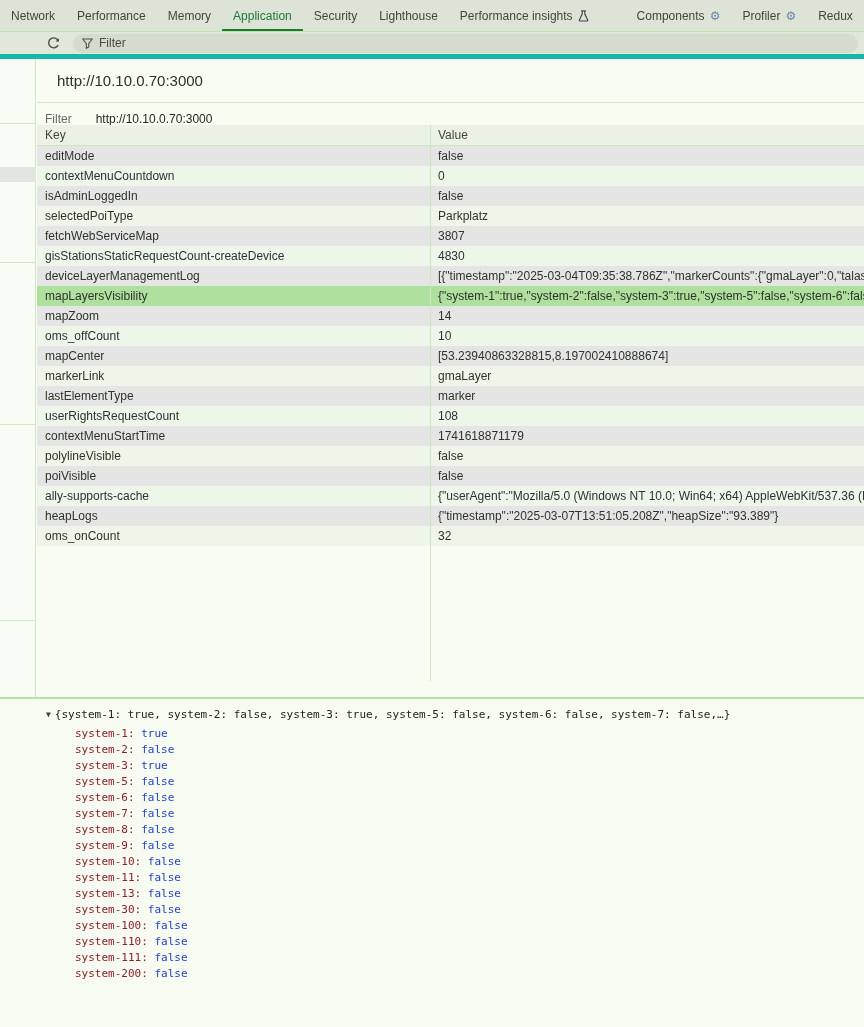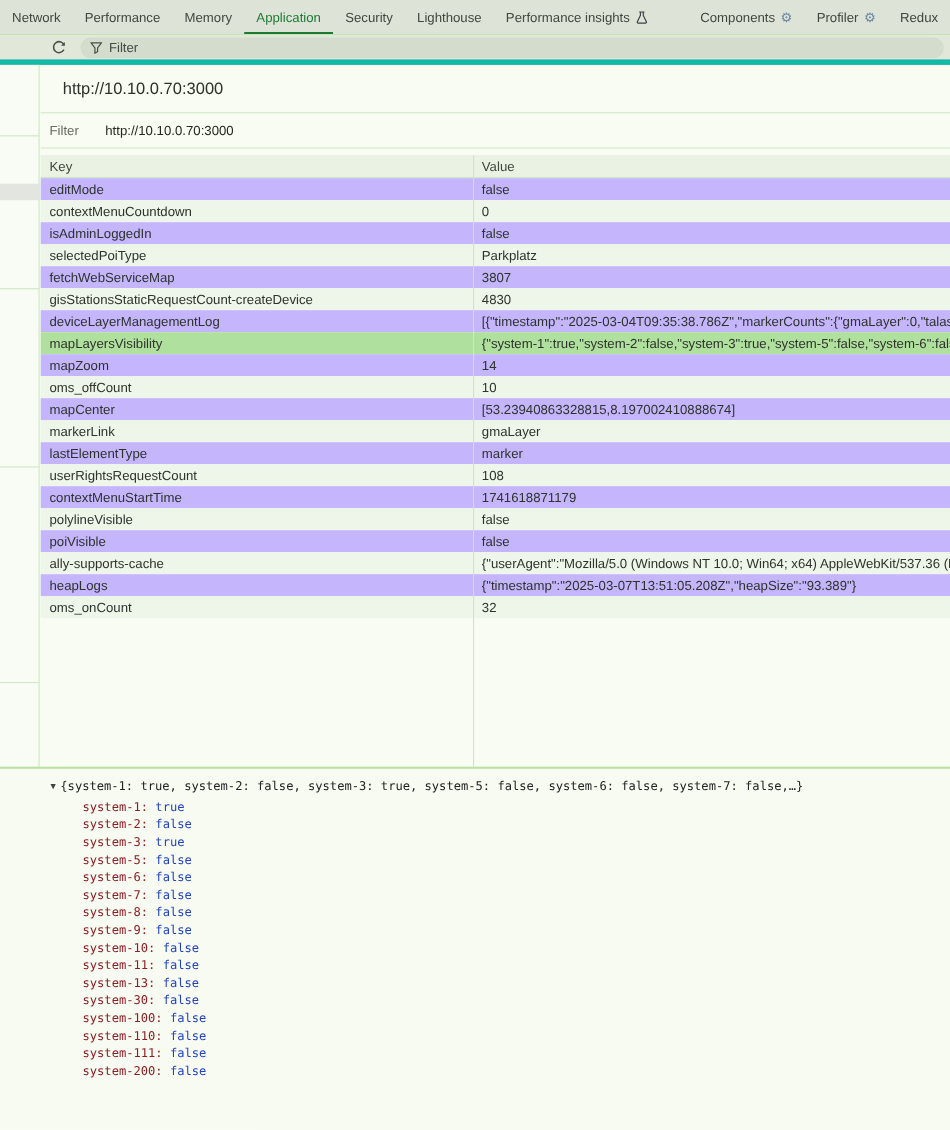--- a/index.html
+++ b/index.html
@@ -76,29 +76,29 @@
     padding-left:20px; border-bottom:1px solid #d3e8c6;
     font-size:15px; color:#2c312b;
   }
   .origin-row {
     height:32px; display:flex; align-items:center; gap:24px;
     padding-left:8px; border-bottom:1px solid #d3e8c6;
   }
   .origin-label { color:#656b62; }
   .origin-value { color:#24291f; }
 
-  .grid { position:absolute; top:82px; left:0; width:827px; height:714px; }
+  .grid { position:absolute; top:66px; left:0; width:827px; height:714px; }
   .grid-header {
     height:21px; display:flex;
     background:#eaf2e4; border-bottom:1px solid #cde5c0;
     color:#41463f;
   }
   .col-key { width:393px; padding-left:8px; display:flex; align-items:center; overflow:hidden; white-space:nowrap; }
   .col-val { flex:1; padding-left:8px; display:flex; align-items:center; overflow:hidden; white-space:nowrap;text-align:center; }
-  .grid-row { height:20px; display:flex; background:#c4b5fd; }
+  .grid-row { height:20px; display:flex; background:#e5e5e5; }
   .grid-row.alt { background:#eef5e9; }
   .grid-row.selected, .grid-row.selected.alt { background:var(--sel,#b0e09d); }
   .col-divider {
     position:absolute; top:0; left:393px; width:1px; height:556px;
     background:#cde5c0;
   }
 
   
   .split-divider {
     position:absolute; top:697px; left:0; width:864px; height:2px;

